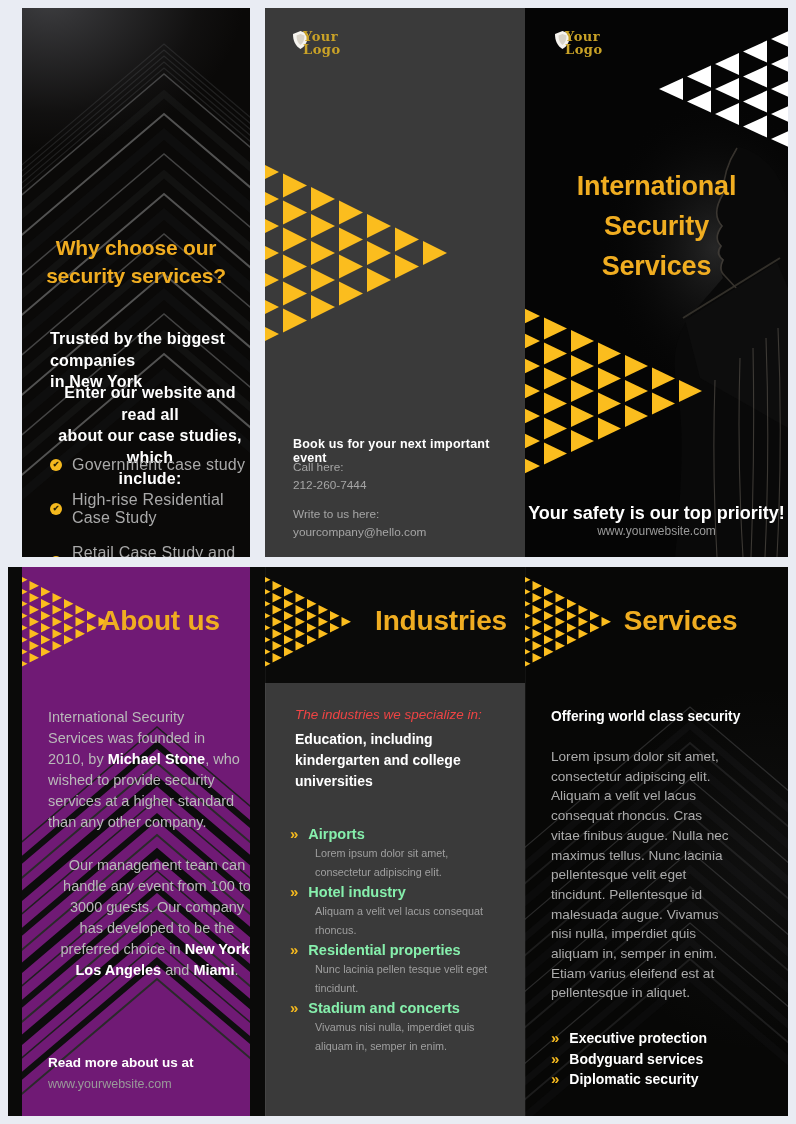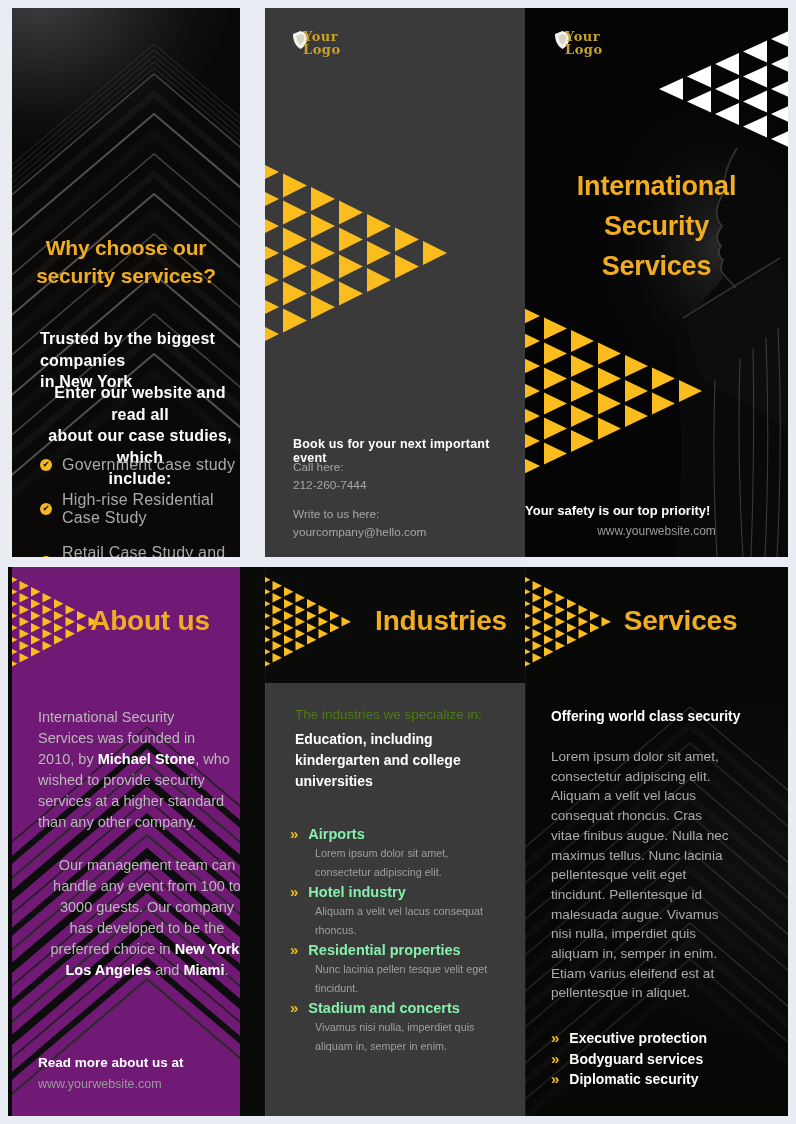--- a/index.html
+++ b/index.html
@@ -1,21 +1,21 @@
 <!DOCTYPE html>
 <html><head>
 <meta charset="utf-8">
 <style>
   html,body{margin:0;padding:0;background:#dfe3ec;}
   .stage{position:relative;width:796px;height:1124px;background:#e9ecf3;font-family:"Liberation Sans",sans-serif;overflow:hidden;}
   .page{position:absolute;left:8px;width:780px;height:549px;overflow:hidden;}
   #page1{top:8px;}
   #page2{top:567px;background:#0a0a09;}
   .panel{position:absolute;top:0;height:549px;overflow:hidden;}
-  .pl{left:4px;width:228px;}
+  .pl{left:14px;width:228px;}
   .pm{left:257px;width:260px;}
   .pr{left:517px;width:263px;}
   .black{background:#0a0908;}
   .gray{background:#3a3a3a;}
   .pre{white-space:pre-line;}
   .b{font-weight:bold;color:#fff;}
 
   
   svg.decor{position:absolute;display:block;}
   .mirror{transform:scaleX(-1);}
@@ -34,36 +34,36 @@
   .bullet-row{display:flex;align-items:center;margin-bottom:17px;}
   .check{flex:0 0 12px;width:12px;height:12px;border-radius:50%;background:#f5b91e;color:#2a2208;font-size:8px;line-height:12px;text-align:center;font-weight:bold;margin-right:10px;}
   .bullet-label{color:#a9a9a9;font-size:16px;letter-spacing:.2px;}
 
   
   .book{position:absolute;left:28px;top:429px;color:#fff;font-weight:bold;font-size:12.5px;letter-spacing:.2px;z-index:3;}
   .contact{position:absolute;left:28px;color:#a5a5a5;font-size:11.8px;line-height:18px;z-index:3;}
 
   
   .cover-title{position:absolute;top:158px;left:0;right:0;text-align:center;color:#f0ad21;font-weight:bold;font-size:27px;line-height:40px;letter-spacing:-.2px;z-index:4;}
-  .tagline{position:absolute;top:495px;left:0;right:0;color:#fff;font-weight:bold;font-size:13px;z-index:4;}
+  .tagline{position:absolute;top:495px;left:0;right:0;text-align:center;color:#fff;font-weight:bold;font-size:18px;z-index:4;}
   .site1{position:absolute;top:516px;left:0;right:0;text-align:center;color:#9a9a9a;font-size:12px;z-index:4;}
 
   
   .sec-heading{position:absolute;top:38px;left:62px;right:14px;text-align:center;color:#f0ad21;font-weight:bold;font-size:28px;letter-spacing:-.2px;z-index:4;}
   .gray-sub{position:absolute;left:0;top:116px;width:260px;height:433px;background:#3a3a3a;}
   .seam{position:absolute;top:0;width:1px;height:549px;background:rgba(255,255,255,.05);z-index:6;}
 
   
   .about-body{position:absolute;left:26px;top:140px;width:218px;color:#b9b9b9;font-size:14.5px;line-height:21px;z-index:3;}
   .about-p2{margin-top:22px;text-align:center;}
   .read-more{position:absolute;left:26px;top:488px;color:#fff;font-weight:bold;font-size:13.5px;z-index:3;}
   .site2{position:absolute;left:26px;top:510px;color:#9a9a9a;font-size:12.5px;z-index:3;}
 
   
-  .ind-intro{position:absolute;left:30px;top:140px;color:#4d7c0f;font-size:13.5px;z-index:3;}
+  .ind-intro{position:absolute;left:30px;top:140px;color:#ef4444;font-size:13.5px;z-index:3;font-style:italic;}
   .ind-intro-bold{position:absolute;left:30px;top:162px;color:#fff;font-weight:bold;font-size:14px;line-height:21px;z-index:3;}
   .ind-items{position:absolute;left:25px;top:258px;width:220px;z-index:3;}
   .ind-item{margin-bottom:1px;}
   .item-head{display:flex;align-items:baseline;}
   .marker{color:#f5b91e;font-weight:bold;font-size:15px;margin-right:10px;}
   .item-title{color:#86efac;font-weight:bold;font-size:14.5px;line-height:18px;}
   .item-desc{margin:1px 0 0 25px;color:#9f9f9f;font-size:10.8px;line-height:19px;}
 
   
   .svc-sub{position:absolute;left:26px;top:142px;color:#fff;font-weight:bold;font-size:13.8px;z-index:3;}

